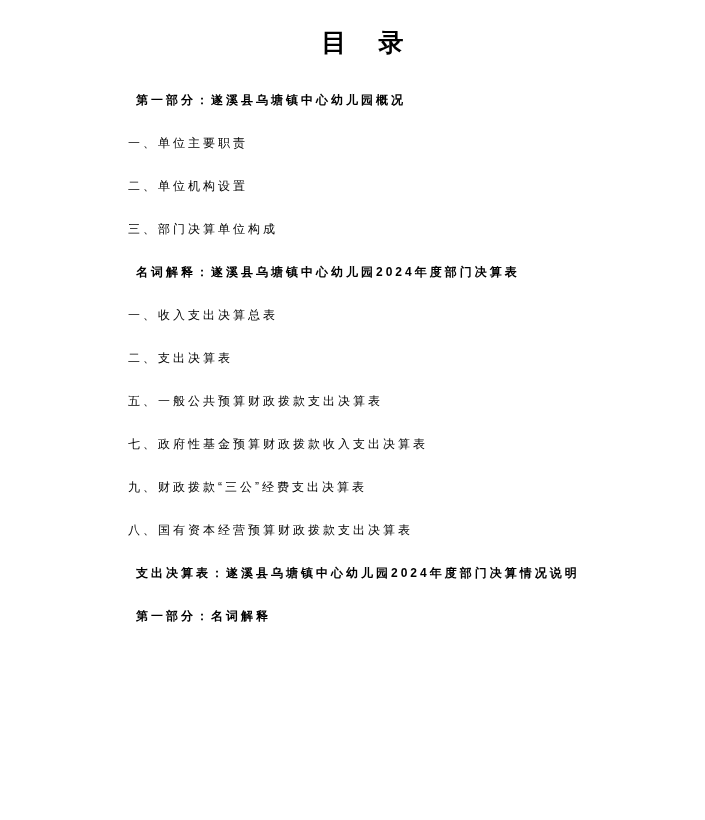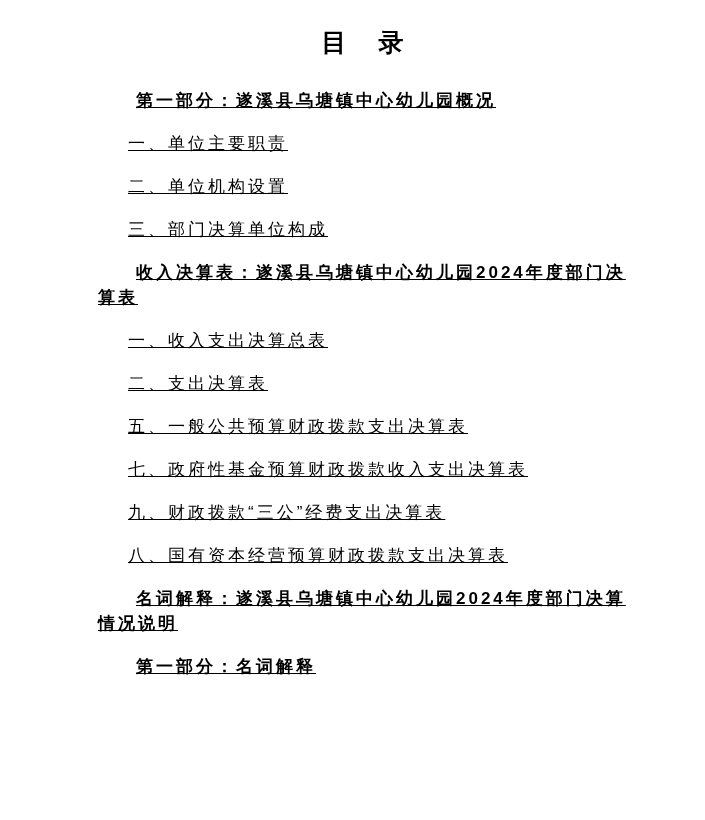--- a/index.html
+++ b/index.html
@@ -17,26 +17,25 @@
   .doc-title {
     font-size: 25px;
     font-weight: 700;
     line-height: 32px;
     letter-spacing: 6px;
     text-align: center;
     margin: 0 0 30px 0;
     white-space: pre;
   }
   .para {
-    font-size: 17px;
+    font-size: 12px;
     line-height: 25px;
     letter-spacing: 3px;
     margin: 0 0 18px 0;
     word-break: break-all;
-    text-decoration: underline;
   }
   .sec-heading {
     font-weight: 700;
     text-indent: 38px;
   }
   .toc-item {
     font-weight: 400;
     text-indent: 30px;
   }
 </style>
@@ -45,25 +44,25 @@
 
 <div class="page">
 
   <h1 class="doc-title">目  录</h1>
 
   <p class="para sec-heading">第一部分：遂溪县乌塘镇中心幼儿园概况</p>
   <p class="para toc-item">一、单位主要职责</p>
   <p class="para toc-item">二、单位机构设置</p>
   <p class="para toc-item">三、部门决算单位构成</p>
 
-  <p class="para sec-heading">收入决算表：遂溪县乌塘镇中心幼儿园2024年度部门决算表</p>
+  <p class="para sec-heading">名词解释：遂溪县乌塘镇中心幼儿园2024年度部门决算表</p>
   <p class="para toc-item">一、收入支出决算总表</p>
   <p class="para toc-item">二、支出决算表</p>
   <p class="para toc-item">五、一般公共预算财政拨款支出决算表</p>
   <p class="para toc-item">七、政府性基金预算财政拨款收入支出决算表</p>
   <p class="para toc-item">九、财政拨款“三公”经费支出决算表</p>
   <p class="para toc-item">八、国有资本经营预算财政拨款支出决算表</p>
 
-  <p class="para sec-heading">名词解释：遂溪县乌塘镇中心幼儿园2024年度部门决算情况说明</p>
+  <p class="para sec-heading">支出决算表：遂溪县乌塘镇中心幼儿园2024年度部门决算情况说明</p>
 
   <p class="para sec-heading">第一部分：名词解释</p>
 
 </div>
 
 </body></html>

